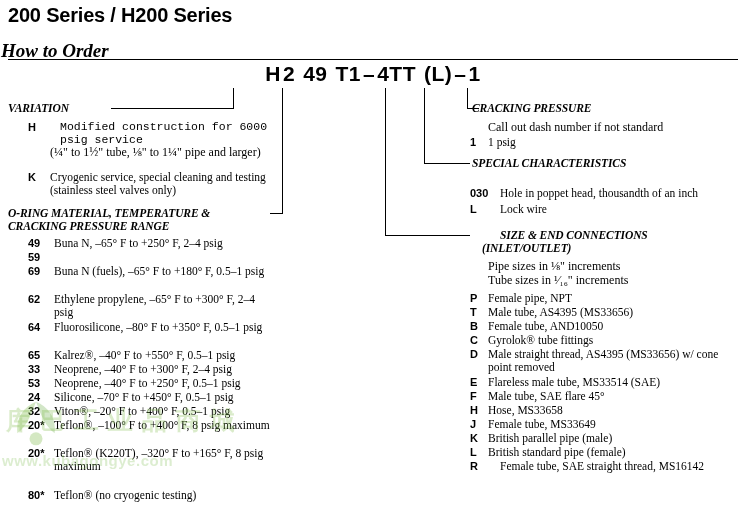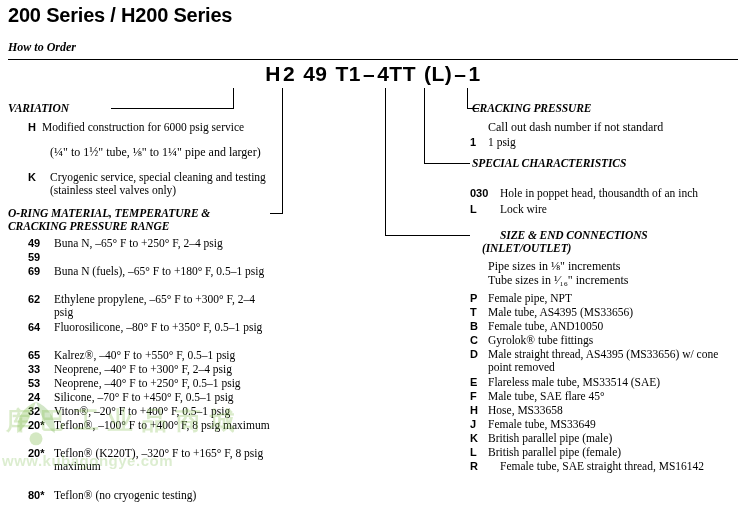--- a/index.html
+++ b/index.html
@@ -26,26 +26,26 @@
     position: absolute;
     left: 8px;
     top: 4px;
     font-family: "Liberation Sans", sans-serif;
     font-weight: bold;
     font-size: 20px;
     letter-spacing: -0.2px;
   }
   .subtitle {
     position: absolute;
-    left: 8px;
+    left: 1px;
     top: 40px;
     font-family: "Liberation Serif", serif;
     font-style: italic;
     font-weight: bold;
-    font-size: 12px;
+    font-size: 19px;
   }
   .rule {
     position: absolute;
     left: 8px;
     top: 59px;
     width: 730px;
     height: 1px;
     background: #000;
   }
 
@@ -159,21 +159,21 @@
   <div class="ln v" style="left:424px; top:88px; height:75px;"></div>
   <div class="ln h" style="left:424px; top:163px; width:46px;"></div>
 
   <div class="ln v" style="left:467px; top:88px; height:20px;"></div>
   <div class="ln h" style="left:467px; top:108px; width:12px;"></div>
 
   <div class="sec-head" style="left:8px; top:102px;">VARIATION</div>
 
   <div class="entry" style="left:28px; top:121px; width:255px;">
     <span class="key">H</span>
-    <span class="val" style="margin-left:14px; display:block;">Modified construction for 6000 psig service</span>
+    <span class="val" style="margin-left:32px; display:block;font-family:Liberation Mono, monospace;">Modified construction for 6000 psig service</span>
   </div>
   <div class="plain" style="left:50px; top:146px; width:250px;">(¼" to 1½" tube, ⅛" to 1¼" pipe and larger)</div>
   <div class="entry" style="left:28px; top:171px; width:250px;">
     <span class="key">K</span>
     <span class="val" style="margin-left:22px; display:block;">Cryogenic service, special cleaning and testing (stainless steel valves only)</span>
   </div>
 
   <div class="sec-head" style="left:8px; top:207px; width:262px;">O-RING MATERIAL, TEMPERATURE &amp; CRACKING PRESSURE RANGE</div>
 
   <div class="entry" style="left:28px; top:237px; width:250px;">
@@ -285,21 +285,21 @@
   <div class="entry" style="left:470px; top:418px; width:260px;">
     <span class="key">J</span>
     <span class="val" style="margin-left:18px;">Female tube, MS33649</span>
   </div>
   <div class="entry" style="left:470px; top:432px; width:260px;">
     <span class="key">K</span>
     <span class="val" style="margin-left:18px;">British parallel pipe (male)</span>
   </div>
   <div class="entry" style="left:470px; top:446px; width:260px;">
     <span class="key">L</span>
-    <span class="val" style="margin-left:18px;">British parallel pipe (female)</span>
+    <span class="val" style="margin-left:18px;">British standard pipe (female)</span>
   </div>
   <div class="entry" style="left:470px; top:460px; width:258px;">
     <span class="key">R</span>
     <span class="val" style="margin-left:30px;">Female tube, SAE straight thread, MS16142</span>
   </div>
 
   <svg class="wm wm-logo" viewBox="0 0 60 56">
     <path d="M30 4 C16 10 8 22 10 38 C20 30 24 20 30 4 Z" fill="#86c053"></path>
     <path d="M30 4 C44 10 52 22 50 38 C40 30 36 20 30 4 Z" fill="#5fa63a" opacity="0.8"></path>
     <circle cx="30" cy="44" r="7" fill="#86c053"></circle>

